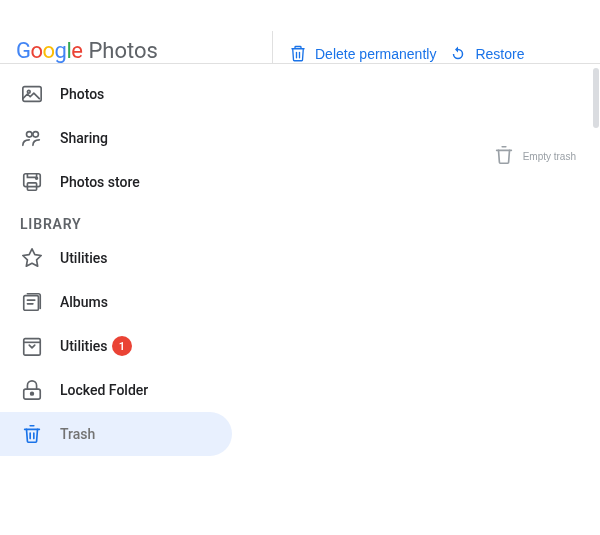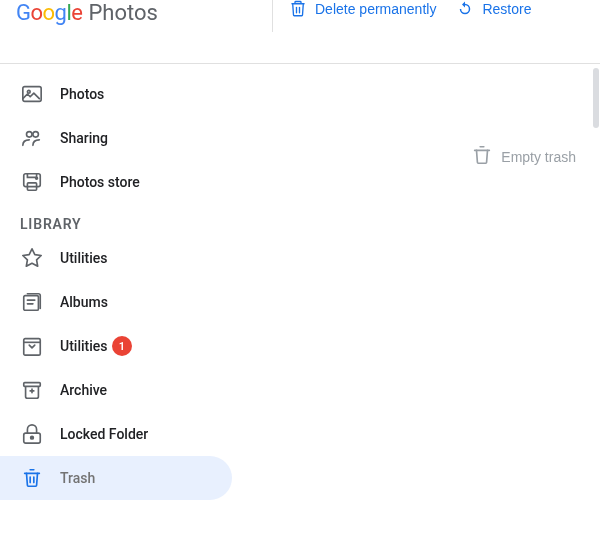--- a/index.html
+++ b/index.html
@@ -14,21 +14,21 @@
       width: 600px;
       height: 535px;
       overflow: hidden;
       display: flex;
       flex-direction: column;
     }
 
     
     .header {
       display: flex;
-      align-items: flex-start;
+      align-items: flex-end;
       height: 64px;
       border-bottom: 1px solid #e0e0e0;
       padding: 0 16px;
     }
 
     .logo-area {
       display: flex;
       align-items: center;
       gap: 6px;
       width: 240px;
@@ -56,21 +56,21 @@
     .header-divider {
       width: 1px;
       height: 32px;
       background: #e0e0e0;
       margin: 0 16px;
     }
 
     .header-actions {
       display: flex;
       align-items: center;
-      gap: 20px;
+      gap: 13px;
     }
 
     .header-action-btn {
       display: flex;
       align-items: center;
       gap: 8px;
       color: #1a73e8;
       font-size: 14px;
       font-weight: 500;
       cursor: pointer;
@@ -85,21 +85,21 @@
       display: flex;
       align-items: center;
       justify-content: center;
     }
 
     .empty-trash-btn {
       color: #9aa0a6;
       position: absolute;
       right: 24px;
       top: 80px;
-      font-size: 14px;
+      font-size: 10px;
       font-weight: 500;
       display: flex;
       align-items: center;
       gap: 8px;
       cursor: pointer;
       background: none;
       border: none;
     }
 
     
@@ -306,31 +306,20 @@
         <svg viewBox="0 0 24 24" fill="none" stroke="#5f6368" stroke-width="1.8">
           <rect x="3" y="4" width="18" height="18" rx="1.5" stroke="#5f6368"></rect>
           <polyline points="9,11 12,14 15,11" stroke="#5f6368" stroke-linecap="round" stroke-linejoin="round"></polyline>
           <line x1="3" y1="8" x2="21" y2="8" stroke="#5f6368"></line>
         </svg>
       </span>
       <span>Utilities</span>
       <span class="badge">1</span>
     </div>
 
-    <div class="sidebar-item">
-      <span class="icon">
-        <svg viewBox="0 0 24 24" fill="none" stroke="#5f6368" stroke-width="1.8">
-          <rect x="3" y="4" width="18" height="4" rx="1" stroke="#5f6368"></rect>
-          <path d="M5 8v11a2 2 0 0 0 2 2h10a2 2 0 0 0 2-2V8" stroke="#5f6368"></path>
-          <line x1="10" y1="13" x2="14" y2="13" stroke="#5f6368" stroke-linecap="round"></line>
-          <line x1="12" y1="11" x2="12" y2="15" stroke="#5f6368" stroke-linecap="round"></line>
-        </svg>
-      </span>
-      <span>Archive</span>
-    </div>
 
     <div class="sidebar-item">
       <span class="icon">
         <svg viewBox="0 0 24 24" fill="none" stroke="#5f6368" stroke-width="1.8">
           <rect x="3" y="11" width="18" height="11" rx="2" stroke="#5f6368"></rect>
           <path d="M7 11V7a5 5 0 0 1 10 0v4" stroke="#5f6368" stroke-linecap="round"></path>
           <circle cx="12" cy="16" r="1.5" fill="#5f6368"></circle>
         </svg>
       </span>
       <span>Locked Folder</span>

